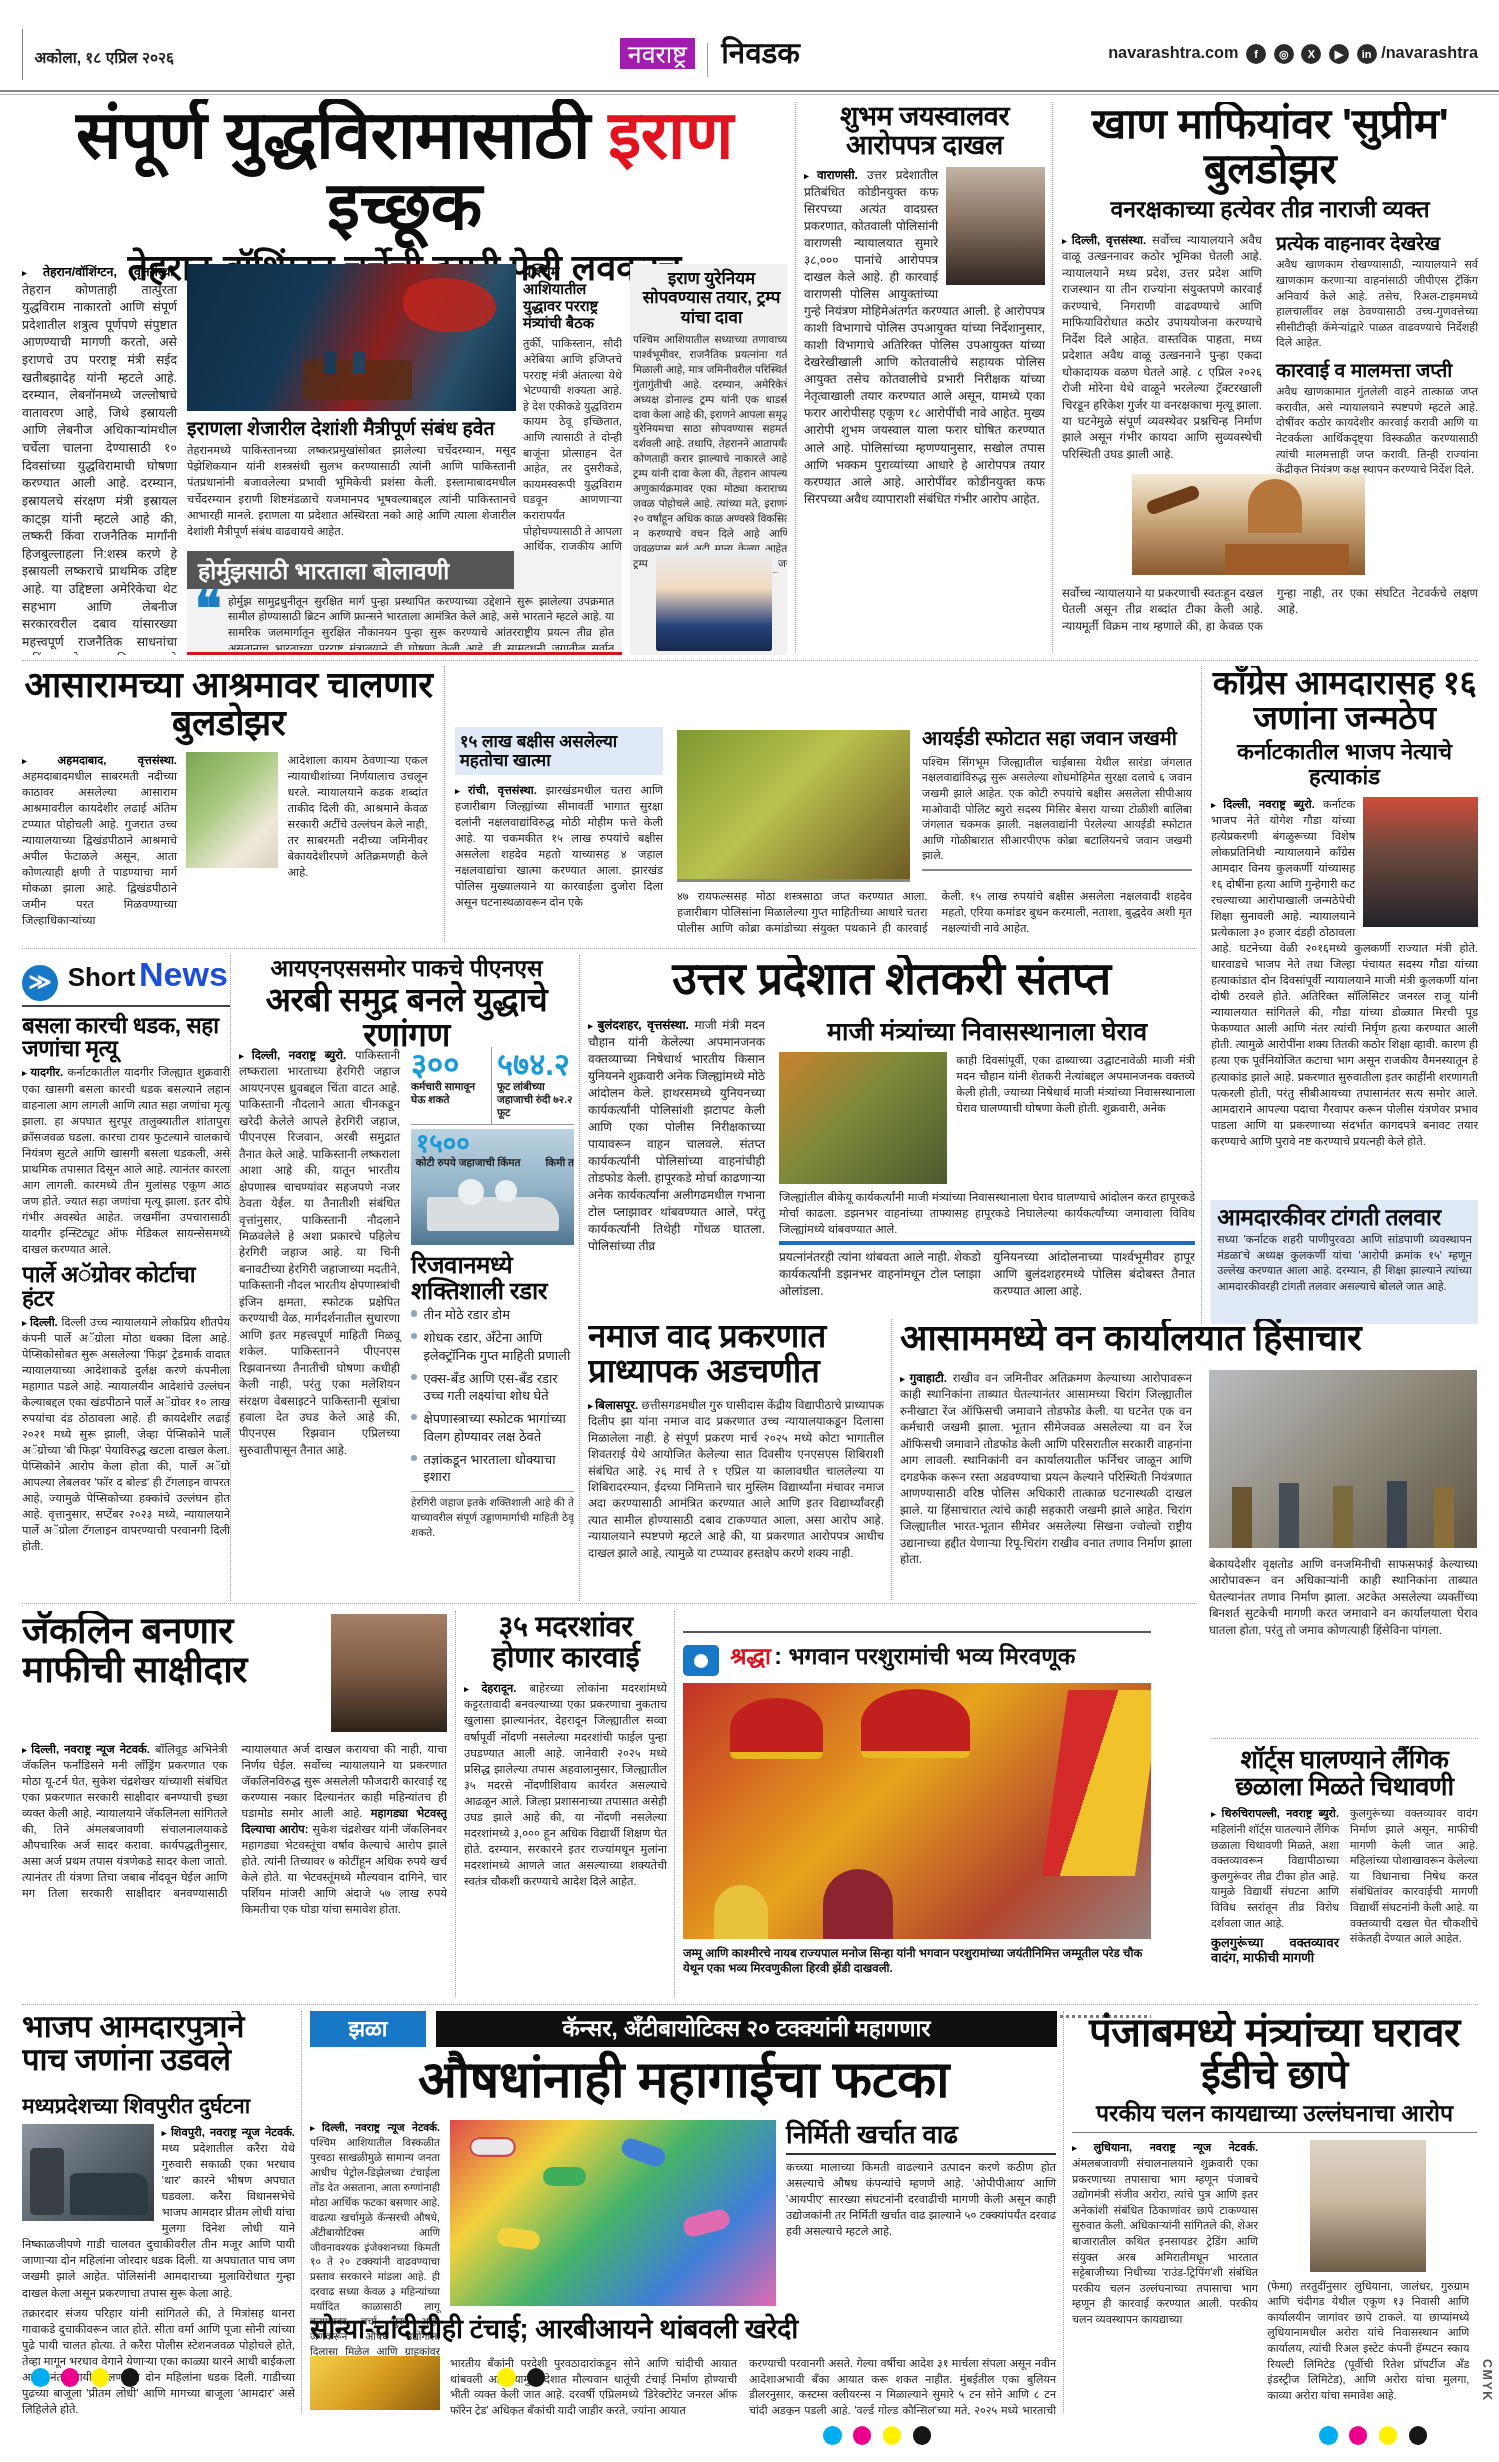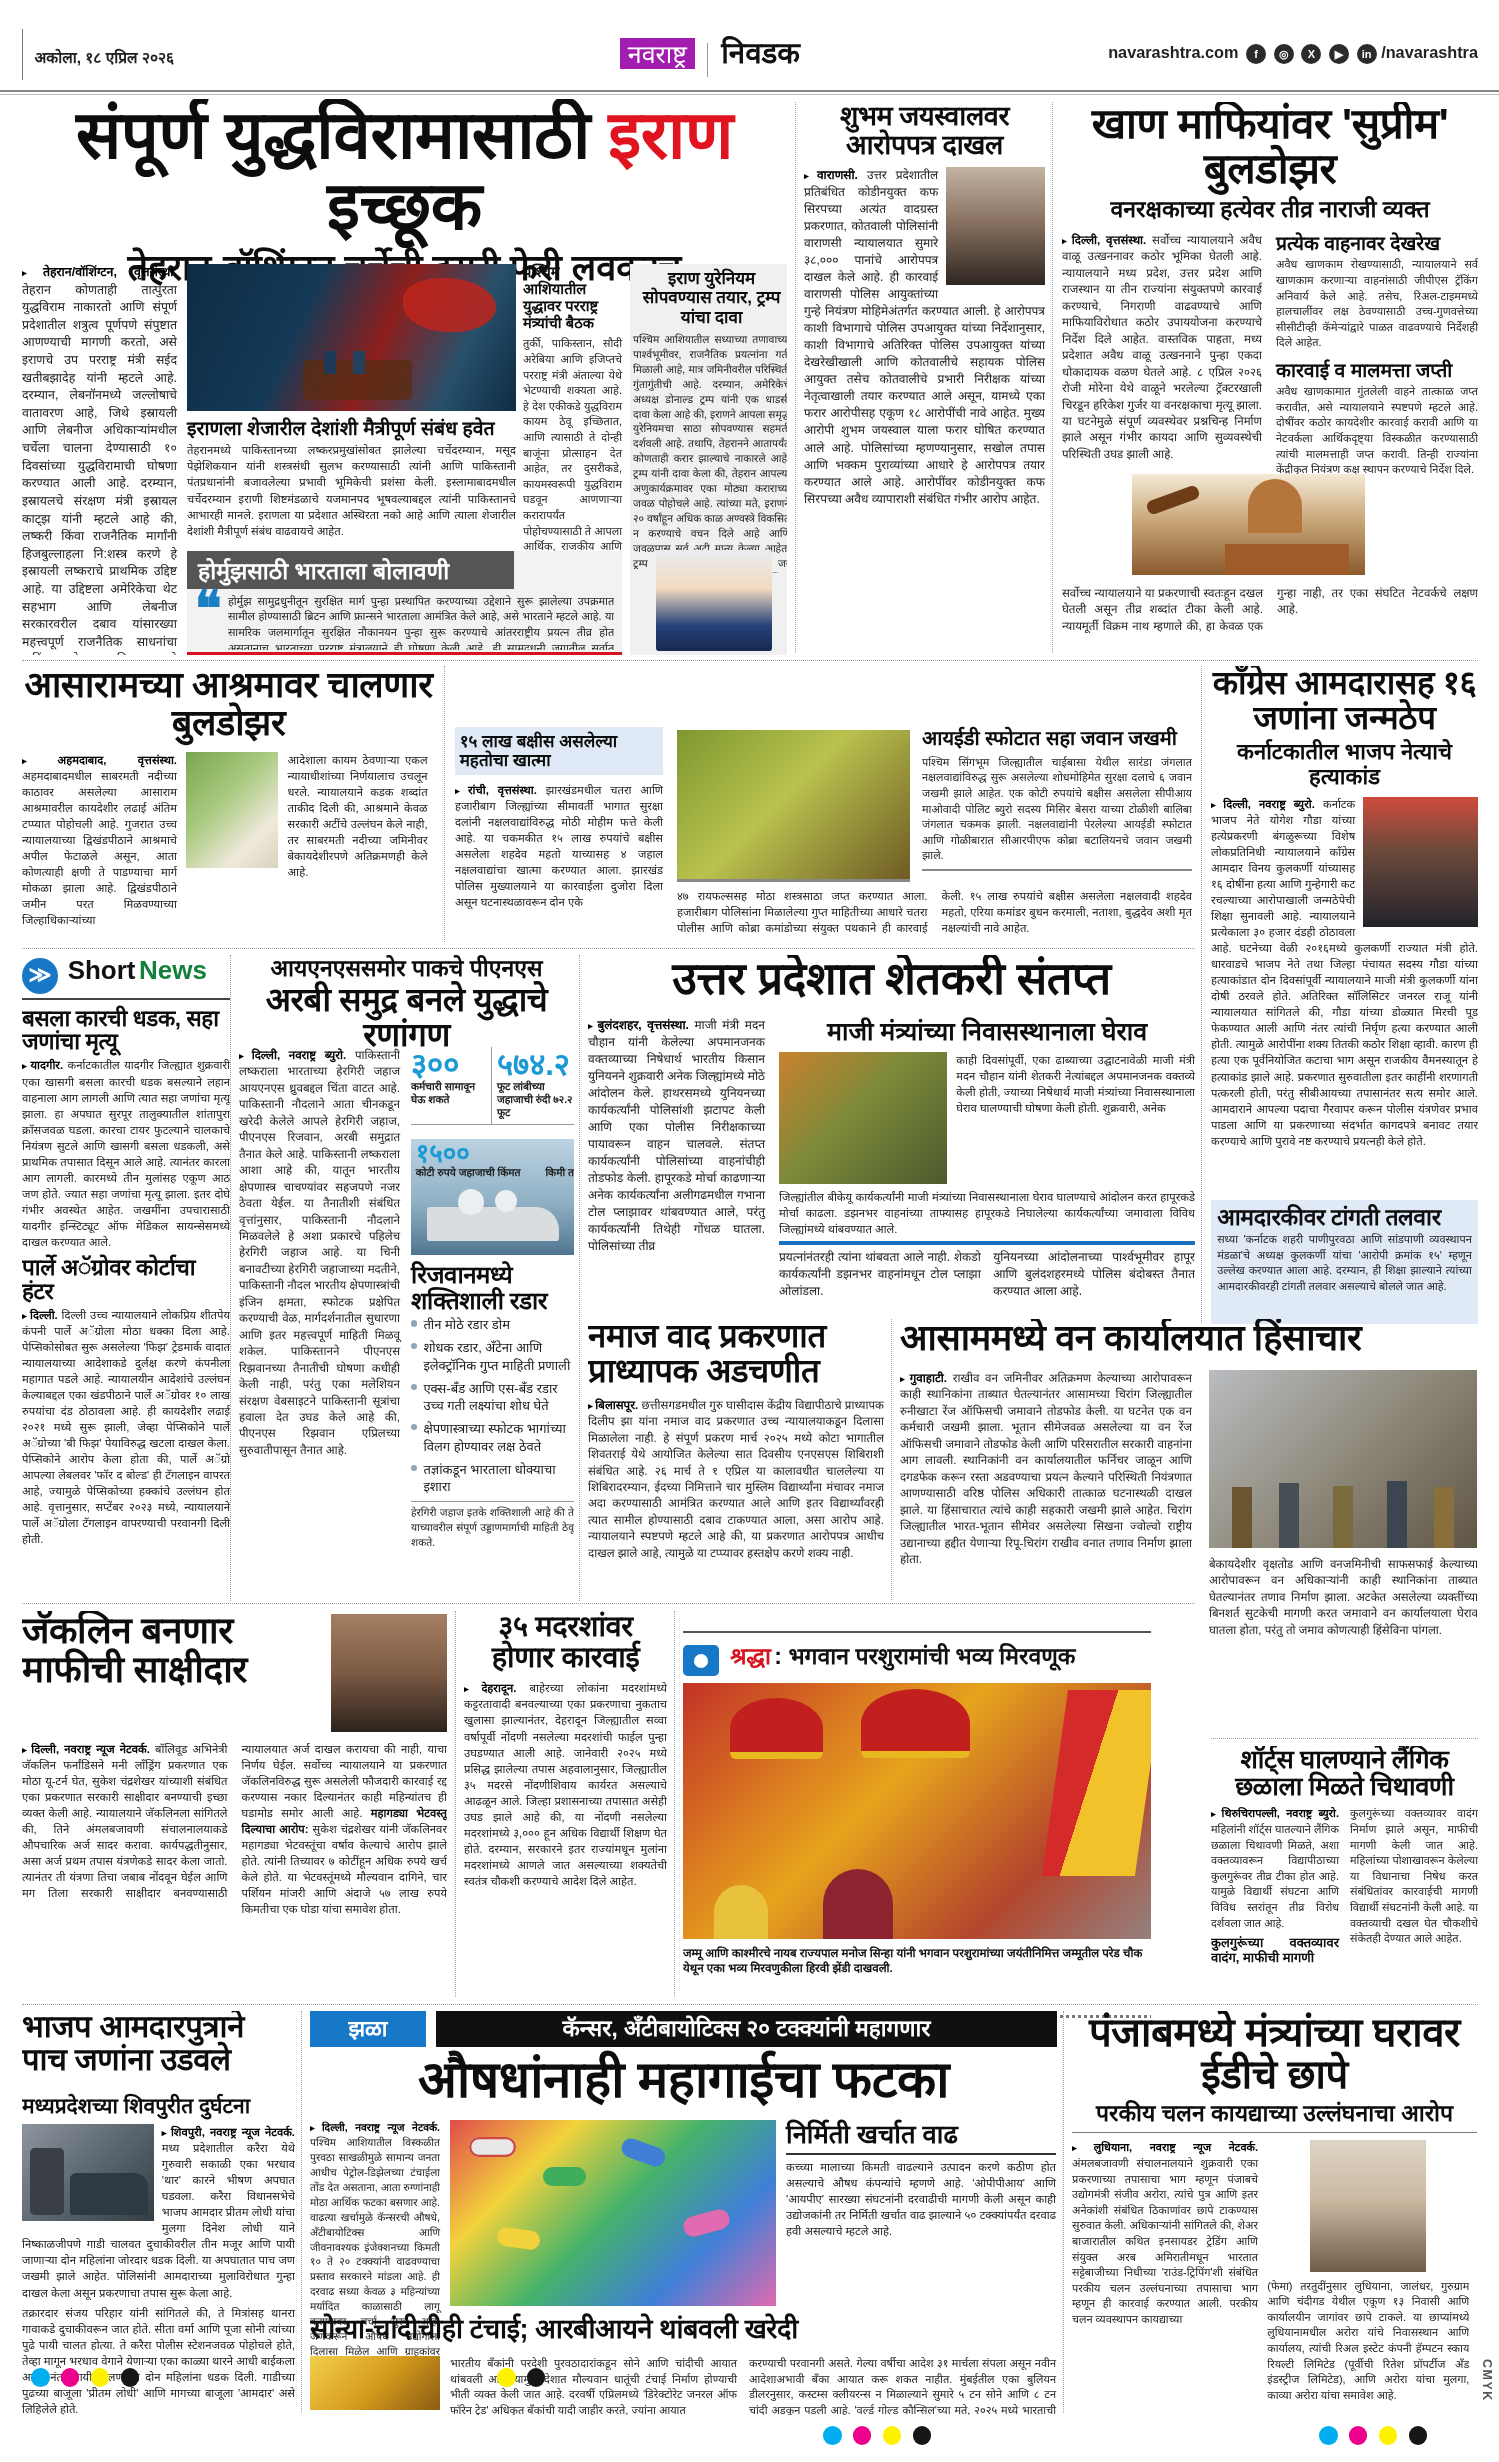--- a/index.html
+++ b/index.html
@@ -214,21 +214,21 @@
       <div class="bd" style="font-size:11px;margin-top:3.1px;">सध्या 'कर्नाटक शहरी पाणीपुरवठा आणि सांडपाणी व्यवस्थापन मंडळा'चे अध्यक्ष कुलकर्णी यांचा 'आरोपी क्रमांक १५' म्हणून उल्लेख करण्यात आला आहे. दरम्यान, ही शिक्षा झाल्याने त्यांच्या आमदारकीवरही टांगती तलवार असल्याचे बोलले जात आहे.</div>
     </div>
   </div>
 
   <div class="hsep" style="left:22px;top:948px;width:1173px;"></div>
 
   <div class="blk" style="left:22px;top:955px;width:208px;height:646px;">
     <div style="border-bottom:2.3px solid #444;padding-bottom:4.7px;">
       <span class="snicon">≫</span>
       <span style="font-size:26px;font-weight:bold;color:#111;margin-left:6.2px;">Short</span>
-      <span style="font-size:26px;font-weight:bold;color:#15803d;">News</span>
+      <span style="font-size:34px;font-weight:bold;color:#1d4ed8;">News</span>
     </div>
     <div class="hl" style="font-size:22.5px;margin-top:6.2px;">बसला कारची धडक, सहा जणांचा मृत्यू</div>
     <div class="bd" style="font-size:11.3px;margin-top:3.1px;">
       <p><span class="dl">यादगीर.</span>
          <span>कर्नाटकातील यादगीर जिल्ह्यात शुक्रवारी एका खासगी बसला कारची धडक बसल्याने लहान वाहनाला आग लागली आणि त्यात सहा जणांचा मृत्यू झाला. हा अपघात सुरपूर तालुक्यातील शांतापुरा क्रॉसजवळ घडला. कारचा टायर फुटल्याने चालकाचे नियंत्रण सुटले आणि खासगी बसला धडकली, असे प्राथमिक तपासात दिसून आले आहे. त्यानंतर कारला आग लागली. कारमध्ये तीन मुलांसह एकूण आठ जण होते. ज्यात सहा जणांचा मृत्यू झाला. इतर दोघे गंभीर अवस्थेत आहेत. जखमींना उपचारासाठी यादगीर इन्स्टिट्यूट ऑफ मेडिकल सायन्सेसमध्ये दाखल करण्यात आले.</span></p>
     </div>
     <div class="hl" style="font-size:22.5px;margin-top:6.2px;">पार्ले अॅग्रोवर कोर्टाचा हंटर</div>
     <div class="bd" style="font-size:11.3px;margin-top:3.1px;">
       <p><span class="dl">दिल्ली.</span>
          <span>दिल्ली उच्च न्यायालयाने लोकप्रिय शीतपेय कंपनी पार्ले अॅग्रोला मोठा धक्का दिला आहे. पेप्सिकोसोबत सुरू असलेल्या 'फिझ' ट्रेडमार्क वादात न्यायालयाच्या आदेशाकडे दुर्लक्ष करणे कंपनीला महागात पडले आहे. न्यायालयीन आदेशांचे उल्लंघन केल्याबद्दल एका खंडपीठाने पार्ले अॅग्रोवर १० लाख रुपयांचा दंड ठोठावला आहे. ही कायदेशीर लढाई २०२१ मध्ये सुरू झाली, जेव्हा पेप्सिकोने पार्ले अॅग्रोच्या 'बी फिझ' पेयाविरुद्ध खटला दाखल केला. पेप्सिकोने आरोप केला होता की, पार्ले अॅग्रो आपल्या लेबलवर 'फॉर द बोल्ड' ही टॅगलाइन वापरत आहे, ज्यामुळे पेप्सिकोच्या हक्कांचे उल्लंघन होत आहे. वृत्तानुसार, सप्टेंबर २०२३ मध्ये, न्यायालयाने पार्ले अॅग्रोला टॅगलाइन वापरण्याची परवानगी दिली होती.</span></p>
@@ -247,21 +247,21 @@
       <div style="display:flex;border-bottom:1.6px solid #999;">
         <div style="width:50%;border-right:1.6px solid #999;padding:1.6px 3.1px 4.7px 0;">
           <div class="statnum">३००</div>
           <div class="statlab">कर्मचारी सामावून घेऊ शकते</div>
         </div>
         <div style="width:50%;padding:1.6px 0 4.7px 4.7px;">
           <div class="statnum">५७४.२</div>
           <div class="statlab">फूट लांबीच्या जहाजाची रुंदी ७२.२ फूट</div>
         </div>
       </div>
-      <div class="photo p-ship" style="width:195px;height:116px;margin-top:14px;">
+      <div class="photo p-ship" style="width:195px;height:116px;margin-top:4px;">
         <div style="position:absolute;left:4.7px;top:1.6px;">
           <span class="statnum" style="font-size:26px;">१५००</span>
           <div class="statlab">कोटी रुपये जहाजाची किंमत</div>
         </div>
         <div style="position:absolute;right:4.7px;top:1.6px;text-align:right;">
           <span class="statnum" style="font-size:26px;">३९</span>
           <div class="statlab">किमी ताशी वेग</div>
         </div>
         <div style="position:absolute;left:15.5px;bottom:14px;width:132px;height:34px;background:#d9dde0;border-radius:3.1px 23px 3.1px 3.1px;"></div>
         <div style="position:absolute;left:47px;bottom:40px;width:26px;height:26px;background:#eceff1;border-radius:50%;"></div>

